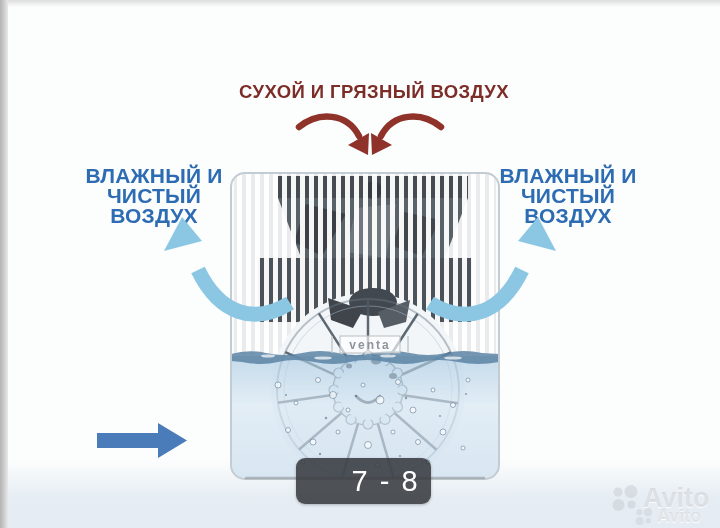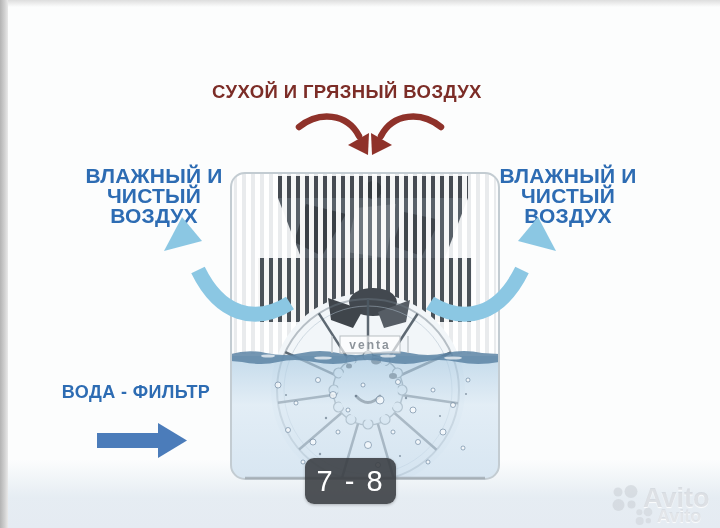--- a/index.html
+++ b/index.html
@@ -11,39 +11,40 @@
   .abs{position:absolute;}
   
   .edge-left{left:0;top:0;width:8px;height:528px;
     background:linear-gradient(90deg,#b3b3b3 0%,#cfcfcf 55%,#e9e9e9 100%);}
   .edge-top{left:8px;top:0;width:712px;height:7px;
     background:linear-gradient(180deg,rgba(205,205,205,.65),rgba(255,255,255,0));}
   .floor{left:8px;top:460px;width:712px;height:68px;
     background:linear-gradient(180deg,rgba(233,238,244,0) 0%,rgba(226,234,241,.85) 55%,#e5ebf2 100%);}
   
   .title{
-    left:212px;top:80px;width:300px;
+    left:224px;top:80px;width:300px;text-align:center;
     color:#7c2d27;font-size:18.5px;font-weight:bold;letter-spacing:.4px;line-height:24px;
   }
   .side-label{
     width:172px;text-align:center;color:#2d6cb3;font-weight:bold;
     font-size:21px;line-height:20px;letter-spacing:.2px;top:166px;
   }
   .side-label.left{left:68px;}
   .side-label.right{left:482px;}
   .water-label{
     left:56px;top:382px;width:160px;text-align:center;color:#2d6cb3;
     font-weight:bold;font-size:18px;letter-spacing:.4px;
   }
   
   .counter{
-    left:305px;top:458px;width:91px;height:46px;border-radius:9px;
+    left:296px;top:458px;width:91px;height:46px;border-radius:9px;
     background:rgba(56,59,64,.88);color:#ffffff;font-size:29px;
     display:flex;align-items:center;justify-content:center;letter-spacing:2px;
     box-shadow:0 1px 3px rgba(0,0,0,.25);
+    padding-left:44px;
   }
   
   .wm{display:flex;align-items:center;gap:3px;color:rgba(200,205,211,.6);
     text-shadow:0 1px 1px rgba(255,255,255,.9);font-weight:bold;white-space:nowrap;}
   .wm.big{left:610px;top:483px;font-size:27px;}
   .wm.small{left:634px;top:506px;font-size:18px;color:rgba(203,208,214,.5);}
   svg{display:block;}
 </style>
 </head>
 <body>
@@ -208,21 +209,20 @@
 
   <svg class="abs" style="left:160px;top:215px;" width="150" height="130" viewBox="0 0 150 130">
     <path d="M130,88 C95,110 60,100 38,55" fill="none" stroke-width="15" stroke="#8bc7e3"></path>
     <polygon points="22,2 4,36 42,26" fill="#8bc7e3"></polygon>
   </svg>
   <svg class="abs" style="left:410px;top:215px;" width="150" height="130" viewBox="0 0 150 130">
     <path d="M20,88 C55,110 90,100 112,55" fill="none" stroke-width="15" stroke="#8bc7e3"></path>
     <polygon points="128,2 146,36 108,26" fill="#8bc7e3"></polygon>
   </svg>
 
-  <div class="abs water-label">ВОДА - ФИЛЬТР</div>
   <svg class="abs" style="left:95px;top:420px;" width="95" height="42" viewBox="0 0 95 42">
     <rect x="2" y="13" width="63" height="15" fill="#4b7cba"></rect>
     <polygon points="63,3 92,20.5 63,38" fill="#4b7cba"></polygon>
   </svg>
 
   <div class="abs counter">7 - 8</div>
 
   <div class="abs wm big">
     <svg width="30" height="30" viewBox="0 0 30 30">
       <g fill="rgba(200,205,211,0.55)">

